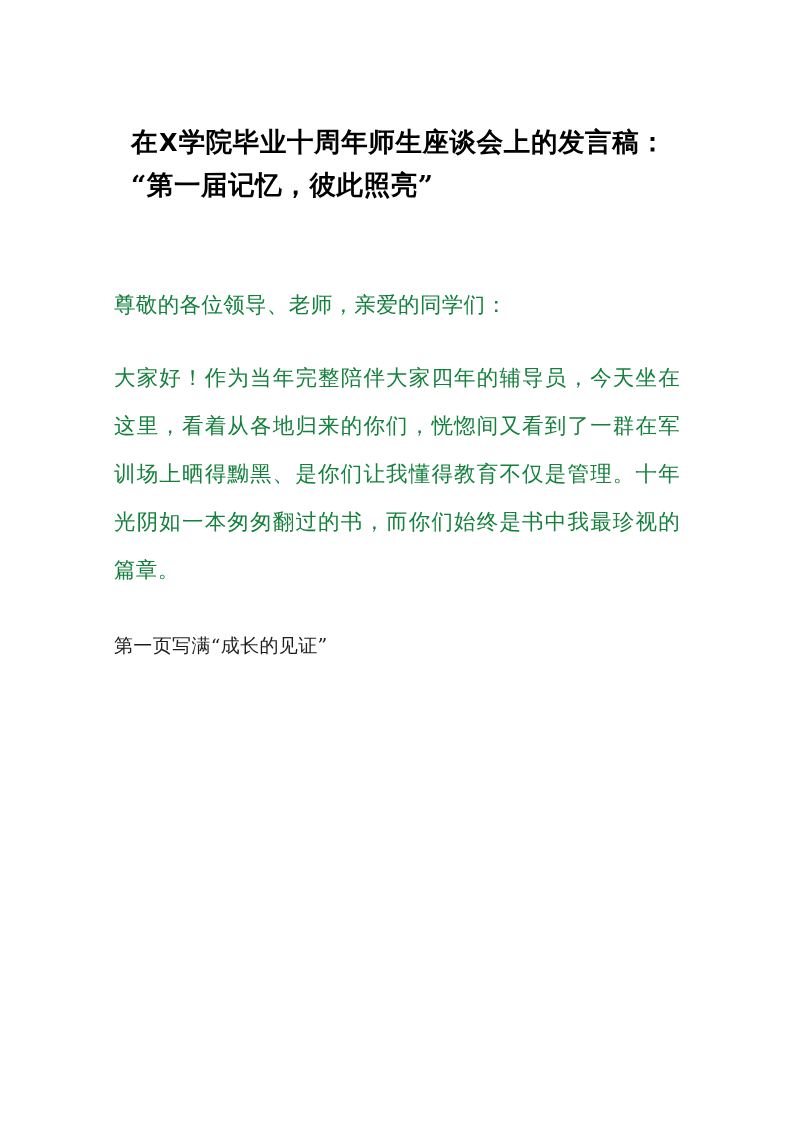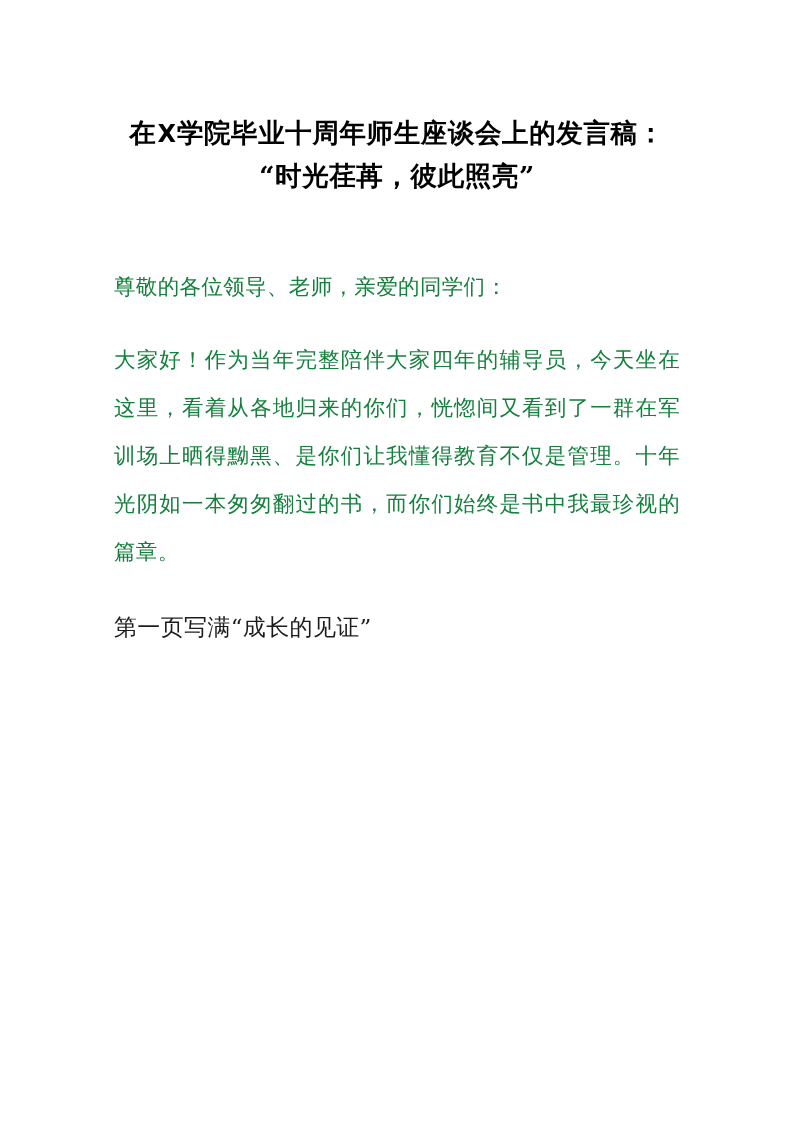--- a/index.html
+++ b/index.html
@@ -32,23 +32,23 @@
     top: 112px;
     width: 566px;
   }
 
   .doc-title {
     font-family: "DejaVu Serif", "Liberation Serif", serif;
     font-weight: bold;
     font-size: 26.5px;
     line-height: 42px;
     color: #000000;
-    text-align: center;
+    text-align: left;
     letter-spacing: 0.6px;
-    margin: 0;
+    margin: 9px;
     padding: 0 8px;
   }
   .doc-title .title-line {
     display: block;
     white-space: nowrap;
   }
   .doc-title .latin {
     font-family: "DejaVu Sans", "Liberation Sans", sans-serif;
     font-weight: bold;
     font-size: 24px;
@@ -68,38 +68,38 @@
     word-break: break-all;
   }
 
   .spacer-title-gap { height: 66px; }
   .spacer-para      { height: 25px; }
   .spacer-para-lg   { height: 27px; }
   .spacer-head      { height: 27px; }
 
   .section-head {
     font-family: "DejaVu Serif", "Liberation Serif", serif;
-    font-size: 23px;
+    font-size: 19px;
     line-height: 48px;
     color: #1c1c1c;
     letter-spacing: 0.35px;
     text-align: left;
     margin: 0;
   }
 </style>
 </head>
 <body>
 
 <div class="page">
 
   <div class="doc-body">
 
     <h1 class="doc-title">
       <span class="title-line"><span>在</span><span class="latin">X</span><span>学院毕业十周年师生座谈会上的发言稿：</span></span>
-      <span class="title-line">“时光荏苒，彼此照亮”</span>
+      <span class="title-line">“第一届记忆，彼此照亮”</span>
     </h1>
 
     <div class="spacer-title-gap"></div>
 
     <p class="para">尊敬的各位领导、老师，亲爱的同学们：</p>
 
     <div class="spacer-para"></div>
 
     <p class="para">大家好！作为当年完整陪伴大家四年的辅导员，今天坐在这里，看着从各地归来的你们，恍惚间又看到了一群在军训场上晒得黝黑、是你们让我懂得教育不仅是管理。十年光阴如一本匆匆翻过的书，而你们始终是书中我最珍视的篇章。</p>
 

